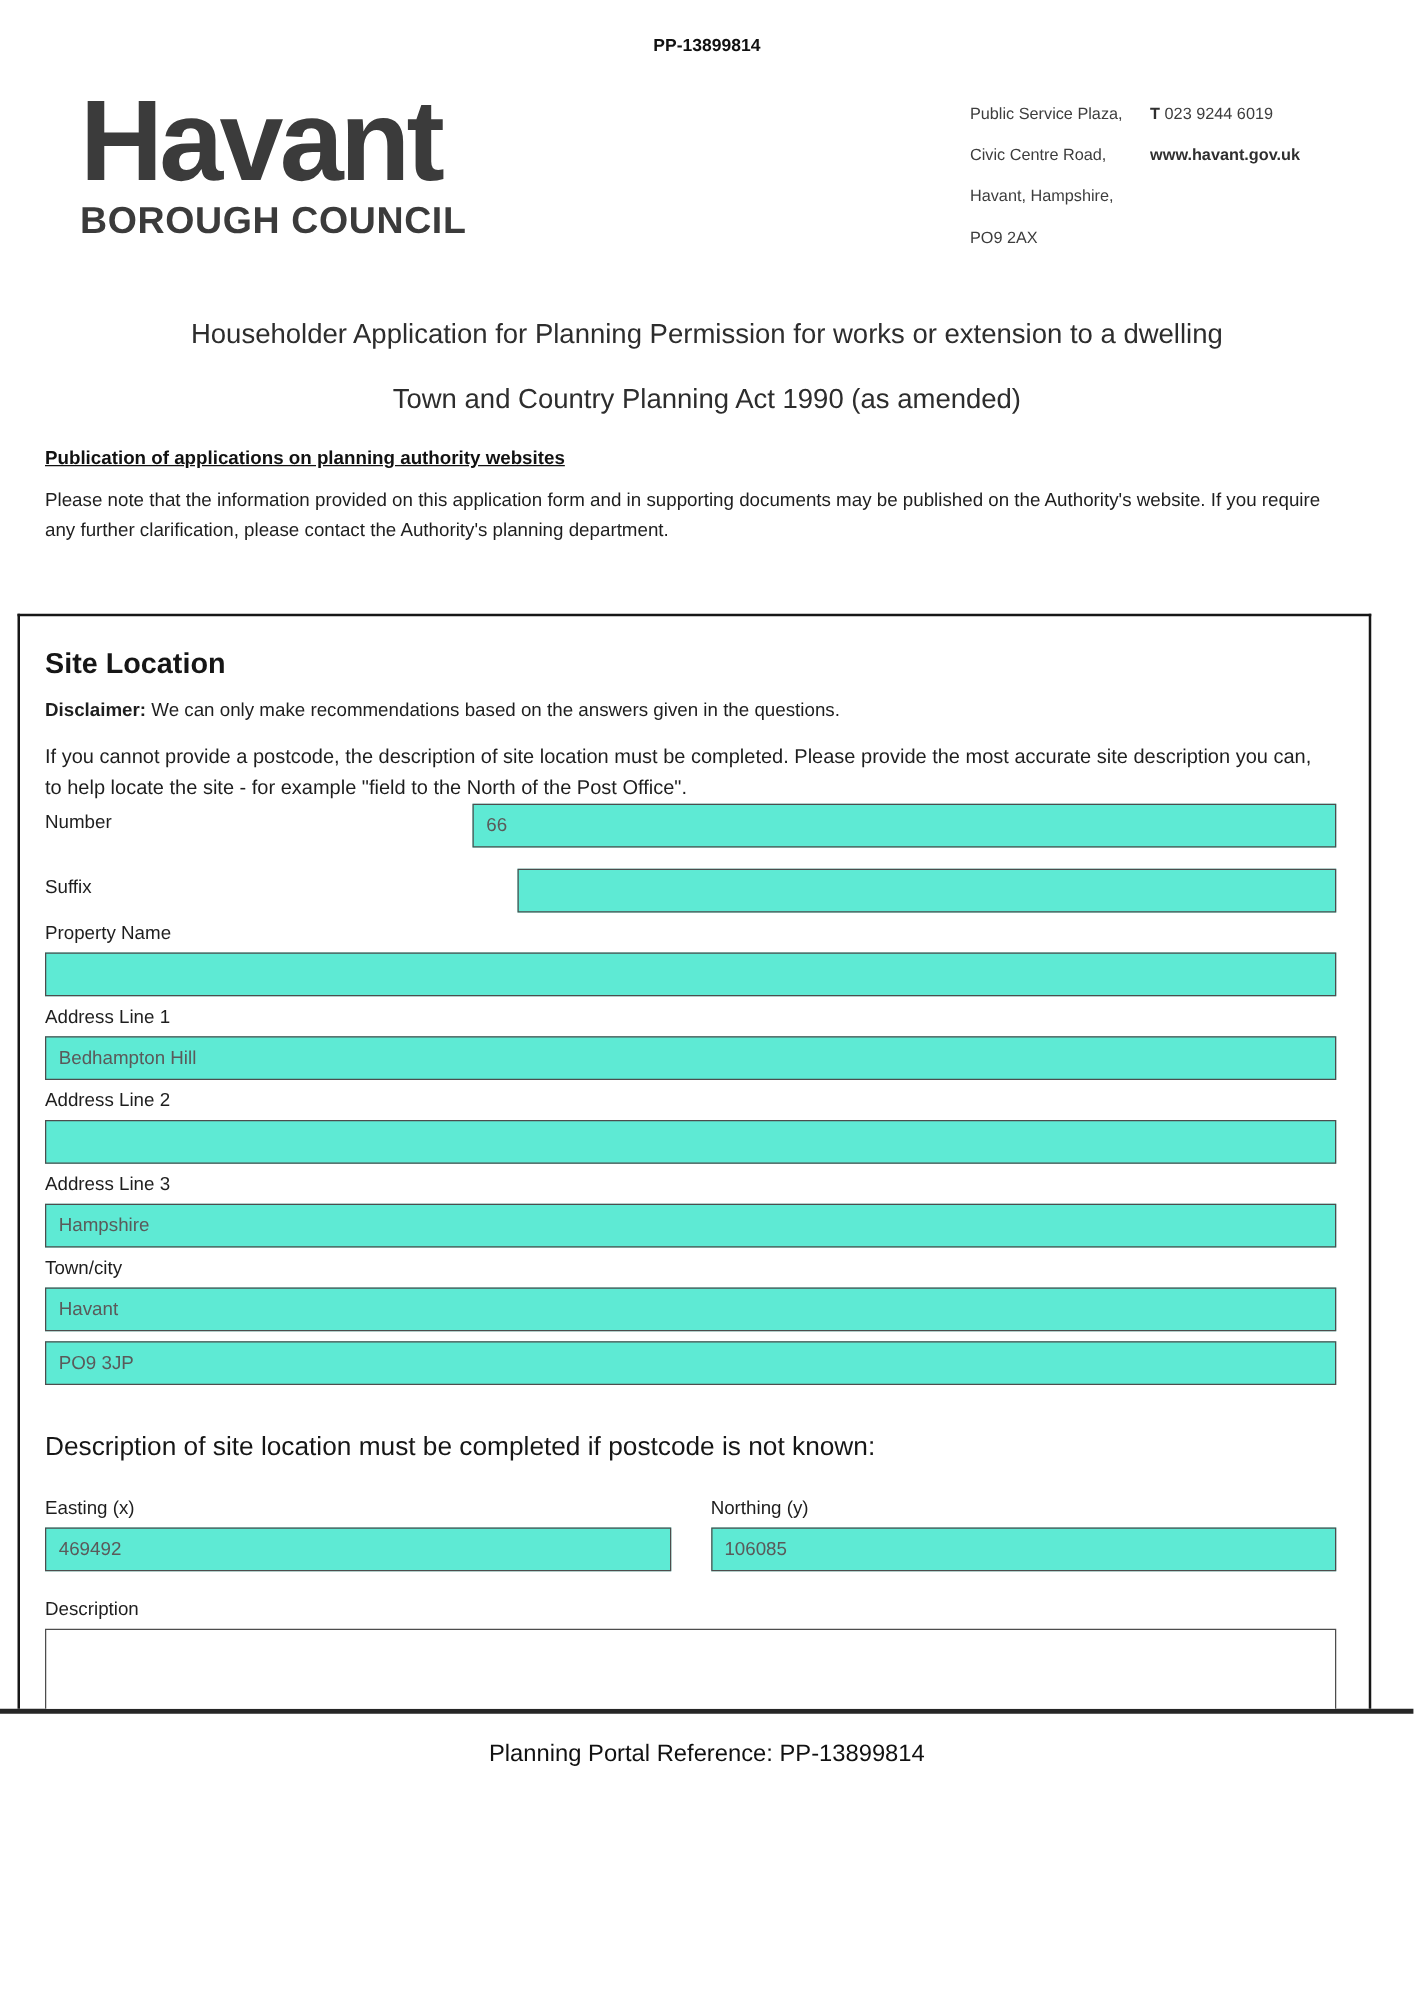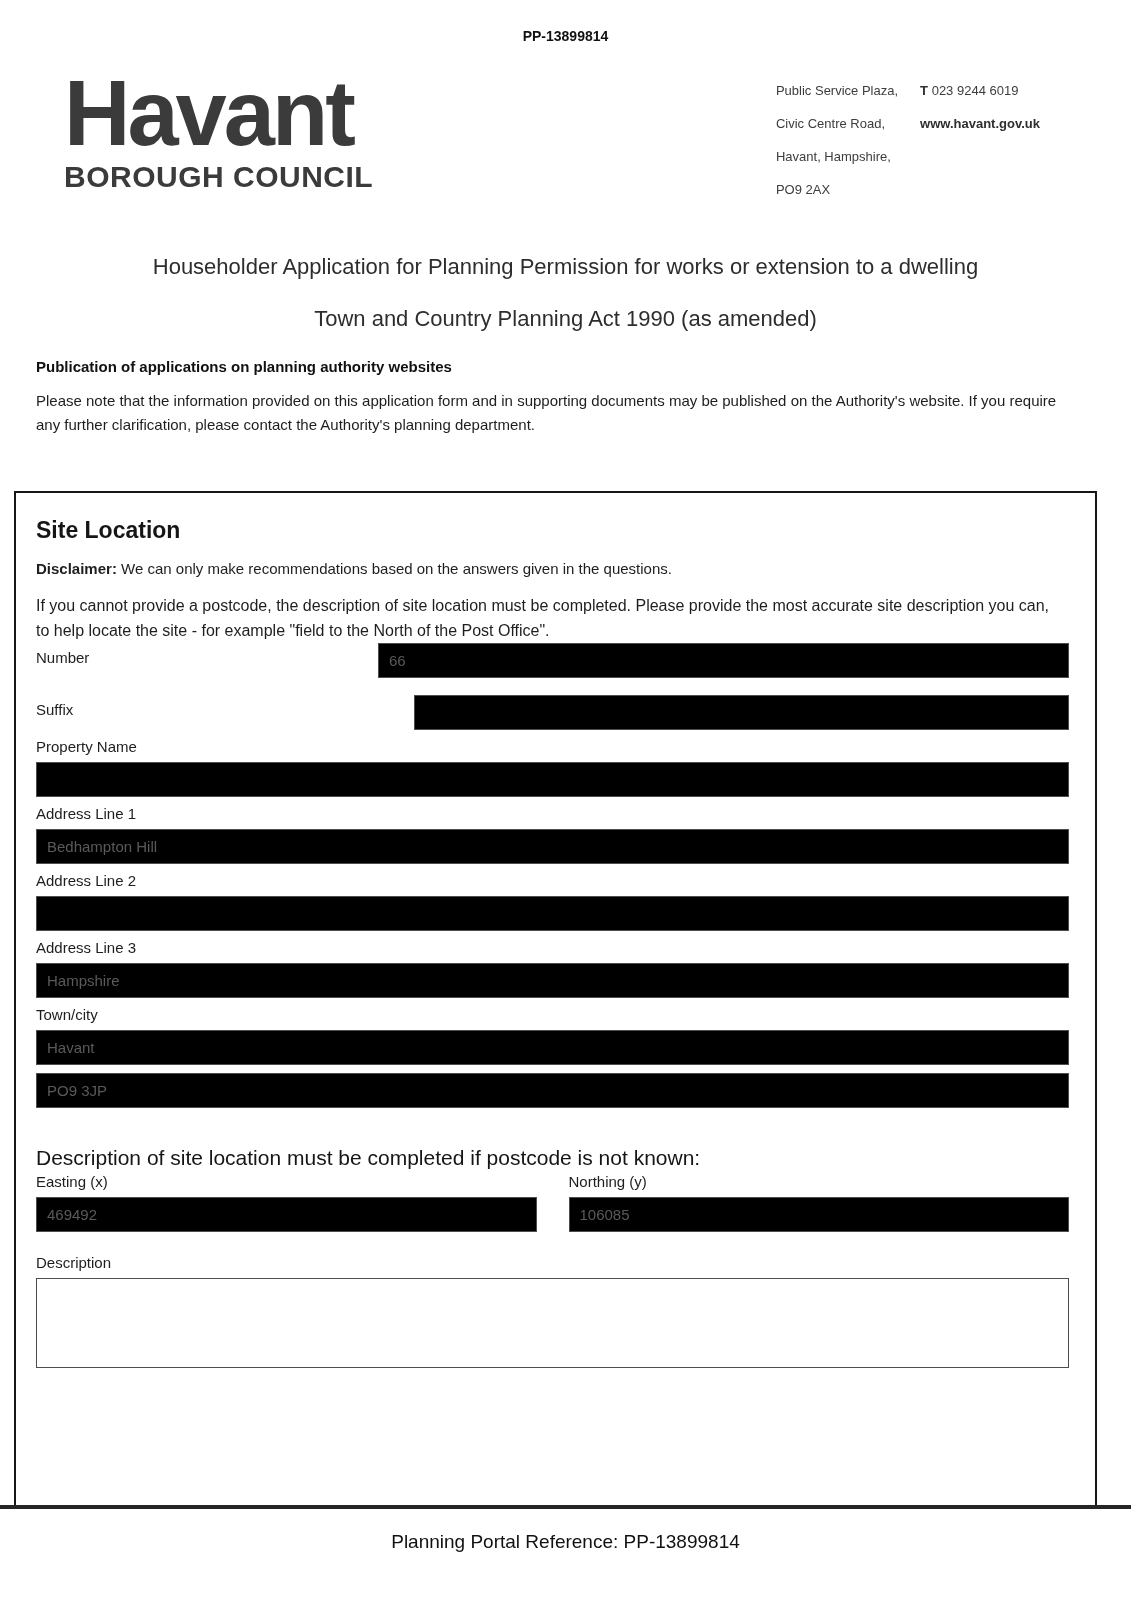--- a/index.html
+++ b/index.html
@@ -13,44 +13,44 @@
   .header { display:flex; justify-content:space-between; margin:26px 91px 0 64px; }
   .logo { color:#3b3b3b; }
   .logo-primary { font-size:92px; font-weight:bold; letter-spacing:-3px; line-height:0.95; }
   .logo-secondary { font-size:30px; font-weight:bold; letter-spacing:0.5px; margin-top:3px; }
   .contact { display:flex; gap:22px; font-size:13px; color:#3d3d3d; line-height:33px; margin-top:4px; }
   .contact .bold { font-weight:bold; color:#2f2f2f; }
 
   .main-title { text-align:center; font-size:22px; font-weight:normal; color:#2d2d2d; margin-top:48px; }
   .sub-title  { text-align:center; font-size:22px; font-weight:normal; color:#2d2d2d; margin-top:26px; }
 
-  .pub-heading { margin:26px 36px 0; font-size:15px; font-weight:bold; color:#111; }
+  .pub-heading { margin:26px 36px 0; font-size:15px; font-weight:bold; color:#111;text-decoration:underline; }
   .pub-body { margin:14px 36px 0; font-size:15px; line-height:24px; color:#1e1e1e; max-width:1032px; }
 
   .section-box { margin:54px 34px 0 14px; border:2px solid #161616; border-bottom:none;
-                 height:1014px; padding:0 26px 0 20px; overflow:hidden; background:#fff; }
+                 height:876px; padding:0 26px 0 20px; overflow:hidden; background:#fff; }
   .sl-heading { margin-top:24px; font-size:23px; font-weight:bold; color:#161616; }
   .disclaimer { margin-top:16px; font-size:15px; }
   .intro { margin-top:16px; font-size:16px; line-height:25px; max-width:1020px; }
 
   .row-inline { display:flex; align-items:flex-start; }
   .row-inline + .row-inline { margin-top:17px;gap:36px; }
   .row-inline label { flex:0 0 342px; font-size:15px; color:#1e1e1e; padding-top:6px; }
   .row-inline input { flex:1 1 auto; }
 
   input.text { height:35px; border:1px solid #4d4d4d; font-family:inherit; font-size:15px;
-               color:#5a5a5a; padding:1px 10px; background:#000000; outline:none; }
+               color:#5a5a5a; padding:1px 10px; background:#5eead4; outline:none; }
 
   .field { margin-top:8px; }
   .field label { display:block; font-size:15px; color:#1e1e1e; margin-bottom:7px; }
   .field input { width:100%; }
 
   .desc-heading { margin-top:38px; font-size:21px; font-weight:normal; color:#161616; }
 
-  .two-col { display:flex; gap:32px; margin-top:3px; }
+  .two-col { display:flex; gap:32px; margin-top:28px; }
   .two-col .col { flex:1 1 0; }
   .two-col label { display:block; font-size:15px; margin-bottom:7px; }
   .two-col input { width:100%; }
 
   .desc-field { margin-top:22px; }
   .desc-field label { display:block; font-size:15px; margin-bottom:7px; }
   .desc-field textarea { width:100%; height:90px; border:1px solid #4d4d4d; resize:none;
                          font-family:inherit; font-size:15px; color:#5a5a5a; padding:6px 10px; outline:none; }
 
   .footer-line { width:100%; height:4px; background:#262626; }

